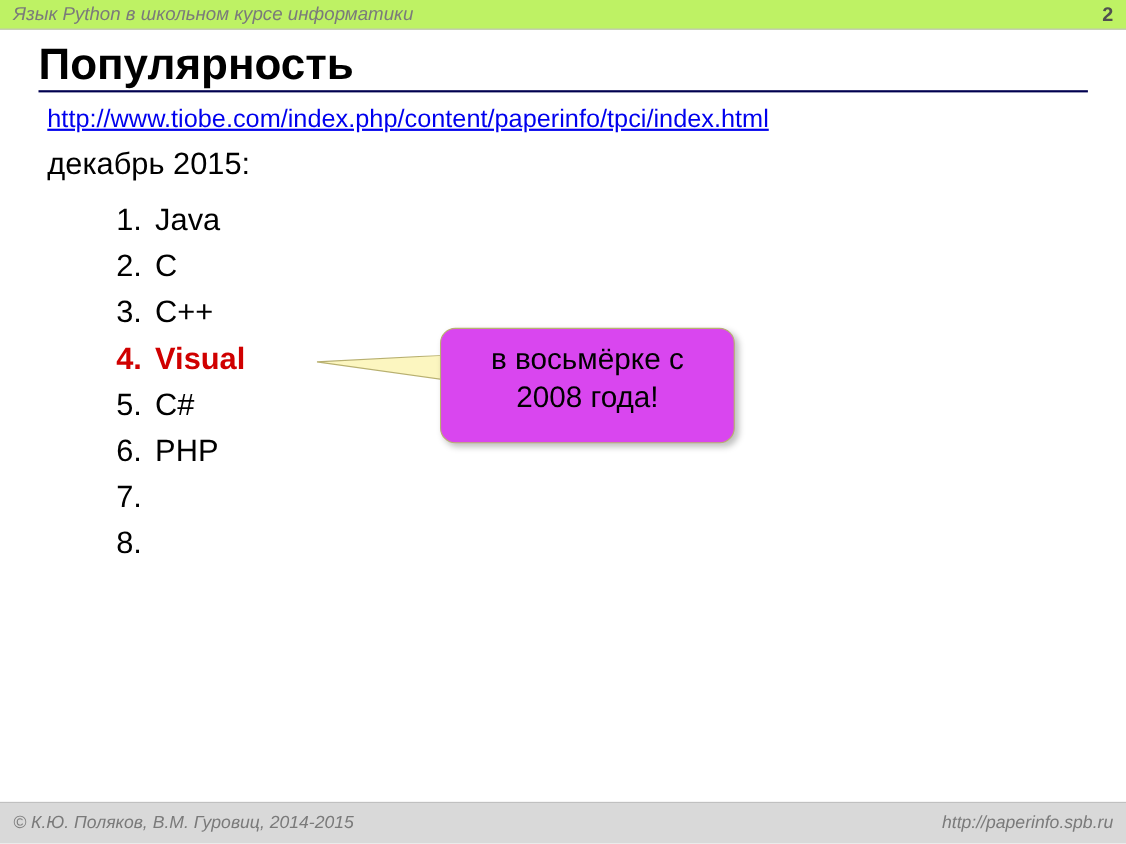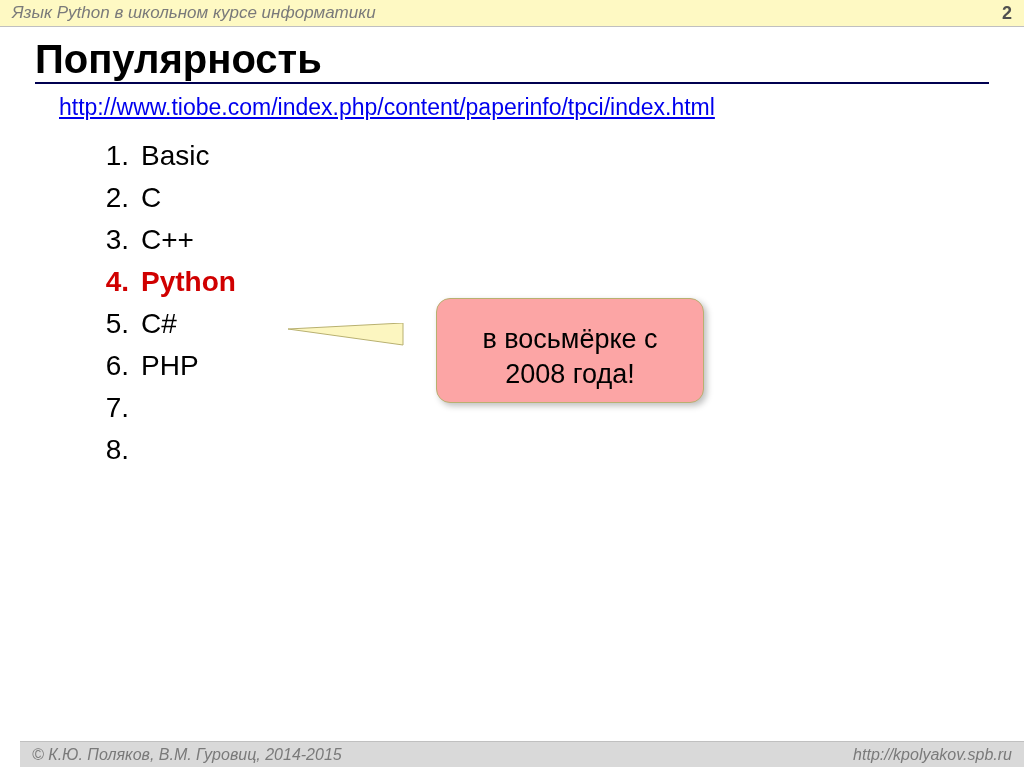--- a/index.html
+++ b/index.html
@@ -9,21 +9,21 @@
     }
     body {
       width: 1024px;
       height: 767px;
       background: #ffffff;
       font-family: Arial, Helvetica, sans-serif;
       position: relative;
       overflow: hidden;
     }
     .header-bar {
-      background: #fef9c3;
+      background: #bef264;
       height: 27px;
       display: flex;
       align-items: center;
       justify-content: space-between;
       padding: 0 12px;
       border-bottom: 1px solid #c0c0c0;
     }
     .header-title {
       color: #7a7a7a;
       font-style: italic;
@@ -44,21 +44,21 @@
       margin-bottom: 6px;
       padding-bottom: 0;
       border-bottom: 2px solid #000050;
     }
     .link {
       color: #0000ee;
       text-decoration: underline;
       font-size: 23px;
       display: inline-block;
       margin-top: 4px;
-      margin-left: 24px;
+      margin-left: 8px;
     }
     .subtitle {
       font-size: 28px;
       color: #000;
       margin-top: 12px;
       margin-left: 8px;
     }
     .lang-list {
       margin-top: 14px;
       margin-left: 60px;
@@ -79,59 +79,57 @@
     .highlight {
       color: #d00000;
       font-weight: bold;
     }
     .callout {
       position: absolute;
       left: 400px;
       top: 298px;
       width: 268px;
       height: 105px;
-      background: #fca5a5;
+      background: #d946ef;
       border: 1px solid #b8b070;
       border-radius: 14px;
       box-shadow: 3px 3px 6px rgba(0,0,0,0.25);
       display: flex;
-      align-items: flex-end;
+      align-items: flex-start;
       justify-content: center;
       text-align: center;
       font-size: 27px;
       color: #000;
       padding: 10px 18px;
       line-height: 1.3;
-      margin-left: 36px;
     }
     .callout-tail {
       position: absolute;
       left: 288px;
       top: 323px;
       width: 0;
       height: 0;
     }
     .callout-tail svg {
       position: absolute;
       left: 0;
       top: 0;
     }
     .footer-bar {
       position: absolute;
       bottom: 0;
       left: 0;
       right: 0;
       background: #d9d9d9;
-      height: 26px;
+      height: 38px;
       display: flex;
       align-items: center;
       justify-content: space-between;
       padding: 0 12px;
       border-top: 1px solid #c0c0c0;
-      margin-left: 20px;
     }
     .footer-left {
       color: #7a7a7a;
       font-style: italic;
       font-size: 16px;
     }
     .footer-right {
       color: #7a7a7a;
       font-style: italic;
       font-size: 16px;
@@ -141,36 +139,37 @@
 <body>
 
 <div class="header-bar">
   <span class="header-title">Язык Python в школьном курсе информатики</span>
   <span class="page-number">2</span>
 </div>
 
 <div class="content">
   <h1 class="slide-title">Популярность</h1>
   <a class="link">http://www.tiobe.com/index.php/content/paperinfo/tpci/index.html</a>
+  <div class="subtitle">декабрь 2015:</div>
   <div class="lang-list" id="lang-list">
       <div class="lang-item">
         <span class="lang-num">1.</span>
-        <span class="lang-name">Basic</span>
+        <span class="lang-name">Java</span>
       </div>
       <div class="lang-item">
         <span class="lang-num">2.</span>
         <span class="lang-name">C</span>
       </div>
       <div class="lang-item">
         <span class="lang-num">3.</span>
         <span class="lang-name">C++</span>
       </div>
       <div class="lang-item highlight">
         <span class="lang-num">4.</span>
-        <span class="lang-name">Python</span>
+        <span class="lang-name">Visual</span>
       </div>
       <div class="lang-item">
         <span class="lang-num">5.</span>
         <span class="lang-name">C#</span>
       </div>
       <div class="lang-item">
         <span class="lang-num">6.</span>
         <span class="lang-name">PHP</span>
       </div>
       <div class="lang-item">
@@ -187,14 +186,14 @@
     <polygon points="0,6 115,0 115,22" fill="#fcf6c0" stroke="#b8b070" stroke-width="1"></polygon>
   </svg>
 </div>
 
 <div class="callout">
   <span>в восьмёрке с 2008 года!</span>
 </div>
 
 <div class="footer-bar">
   <span class="footer-left">© К.Ю. Поляков, В.М. Гуровиц, 2014-2015</span>
-  <span class="footer-right">http://kpolyakov.spb.ru</span>
+  <span class="footer-right">http://paperinfo.spb.ru</span>
 </div>
 
 </body></html>

